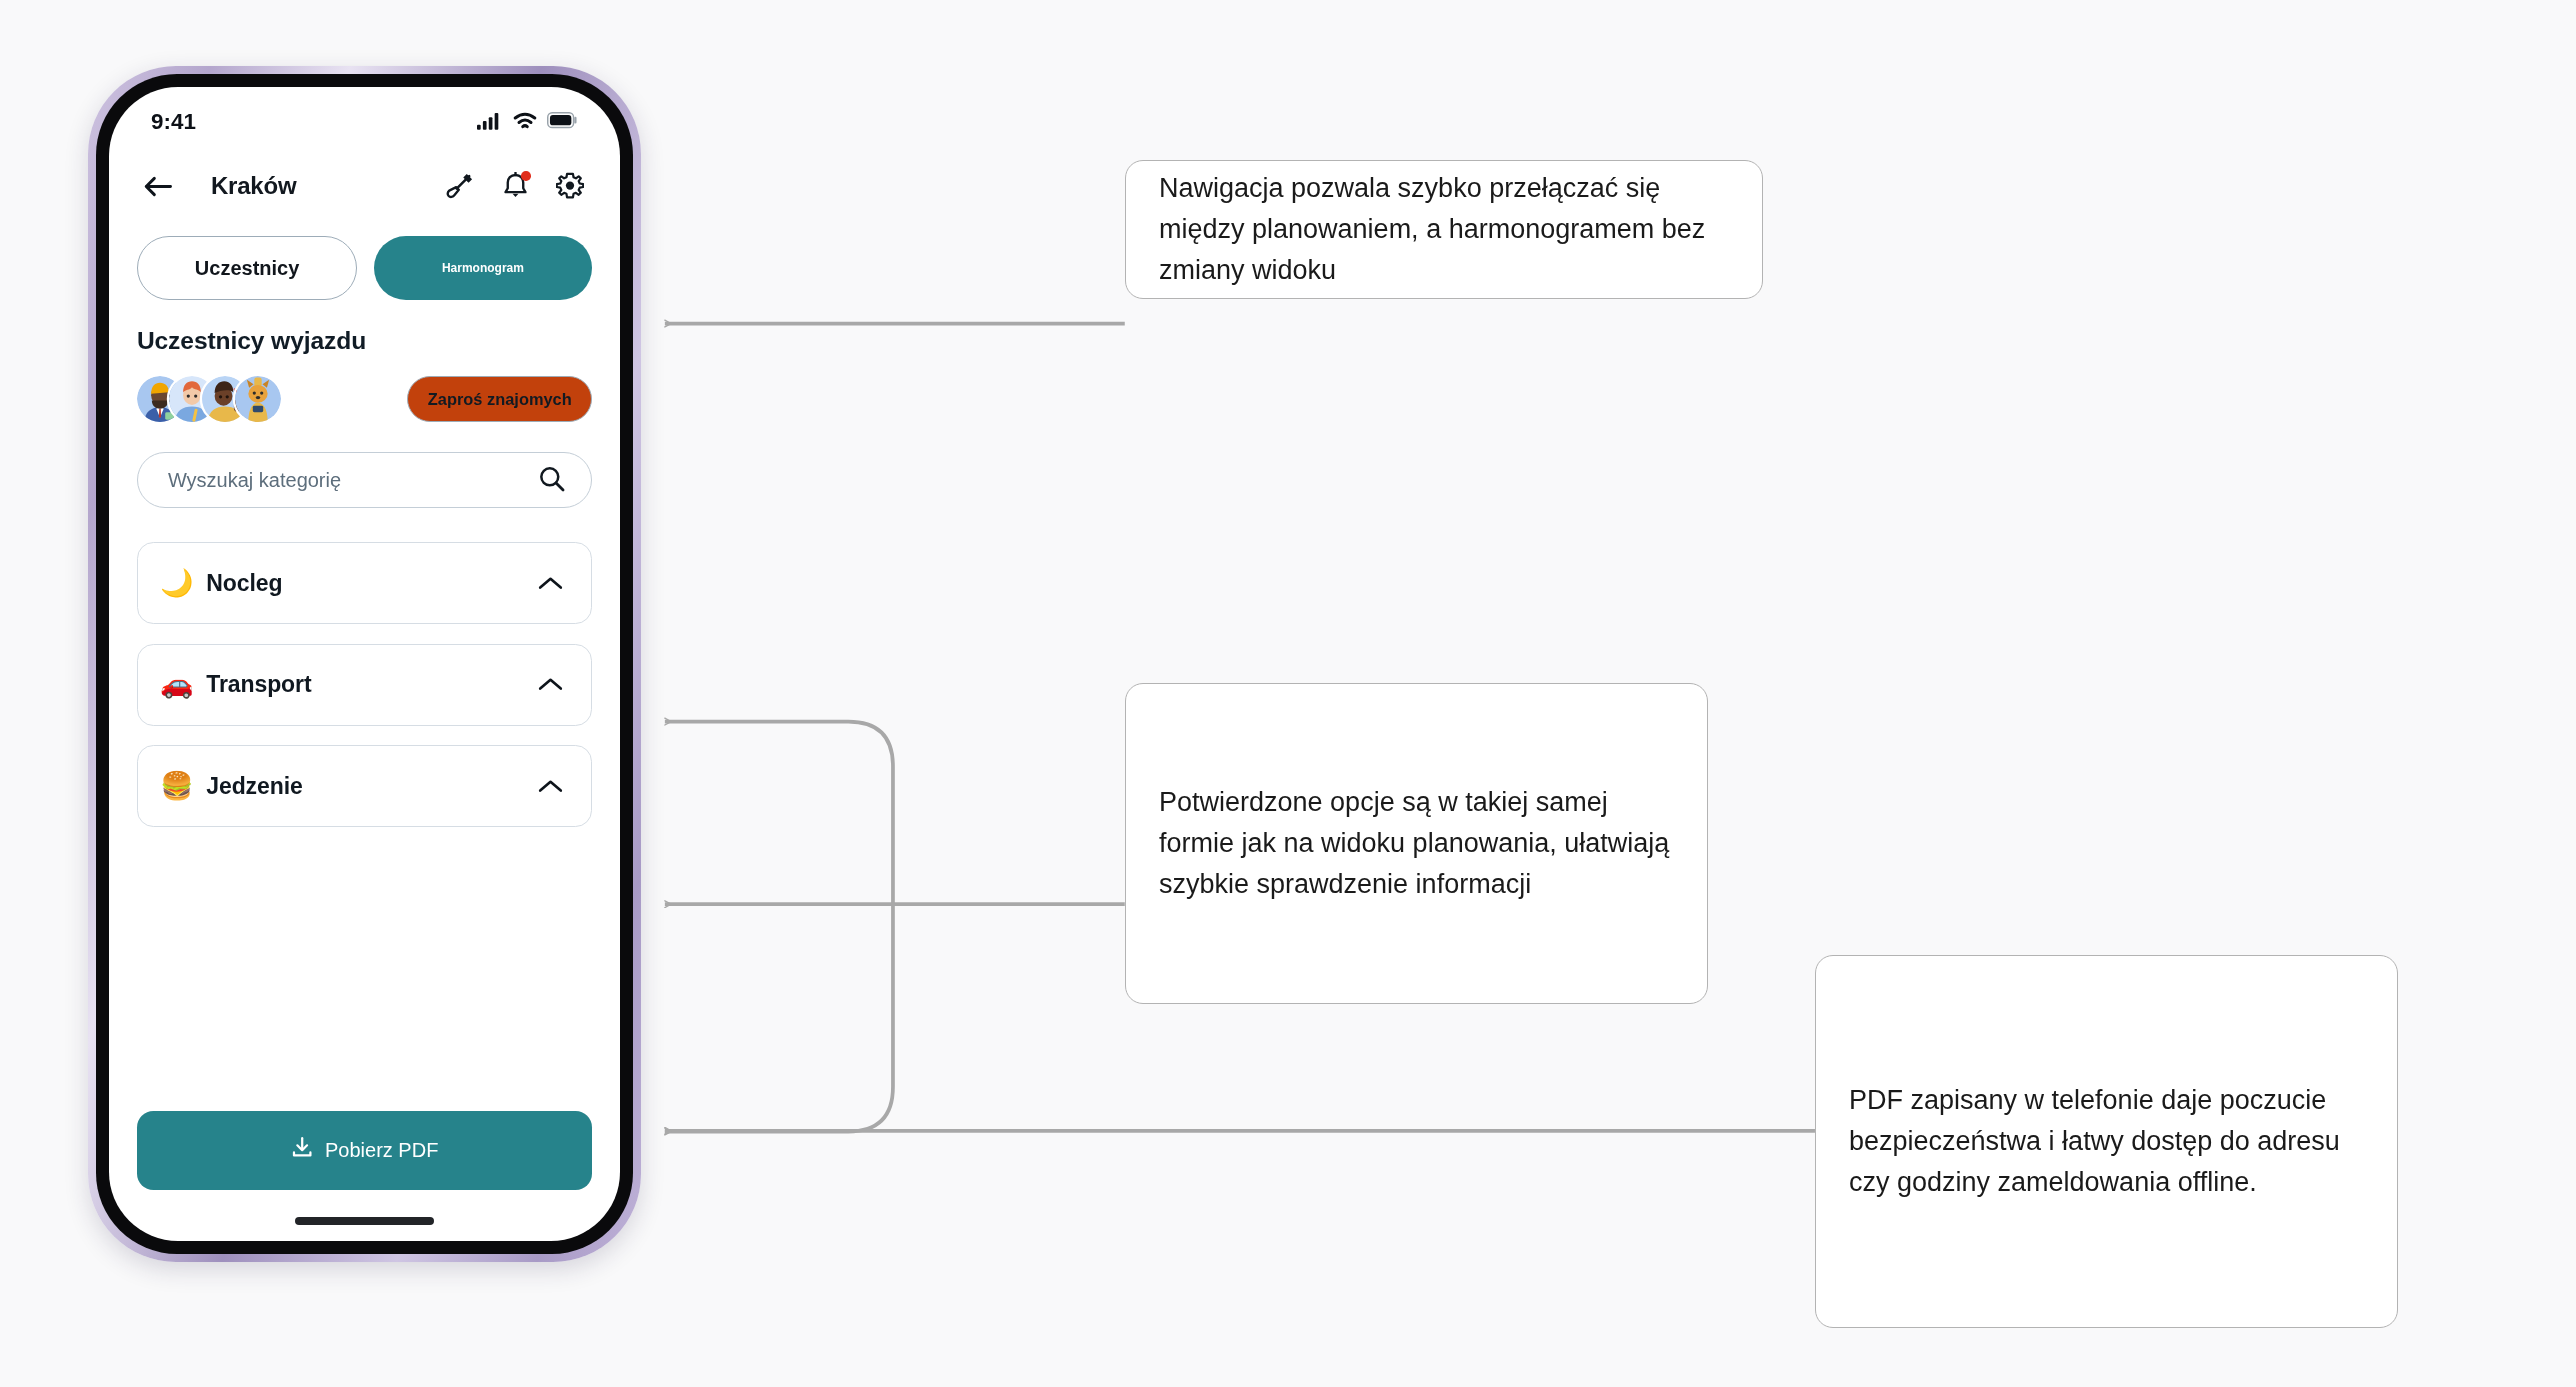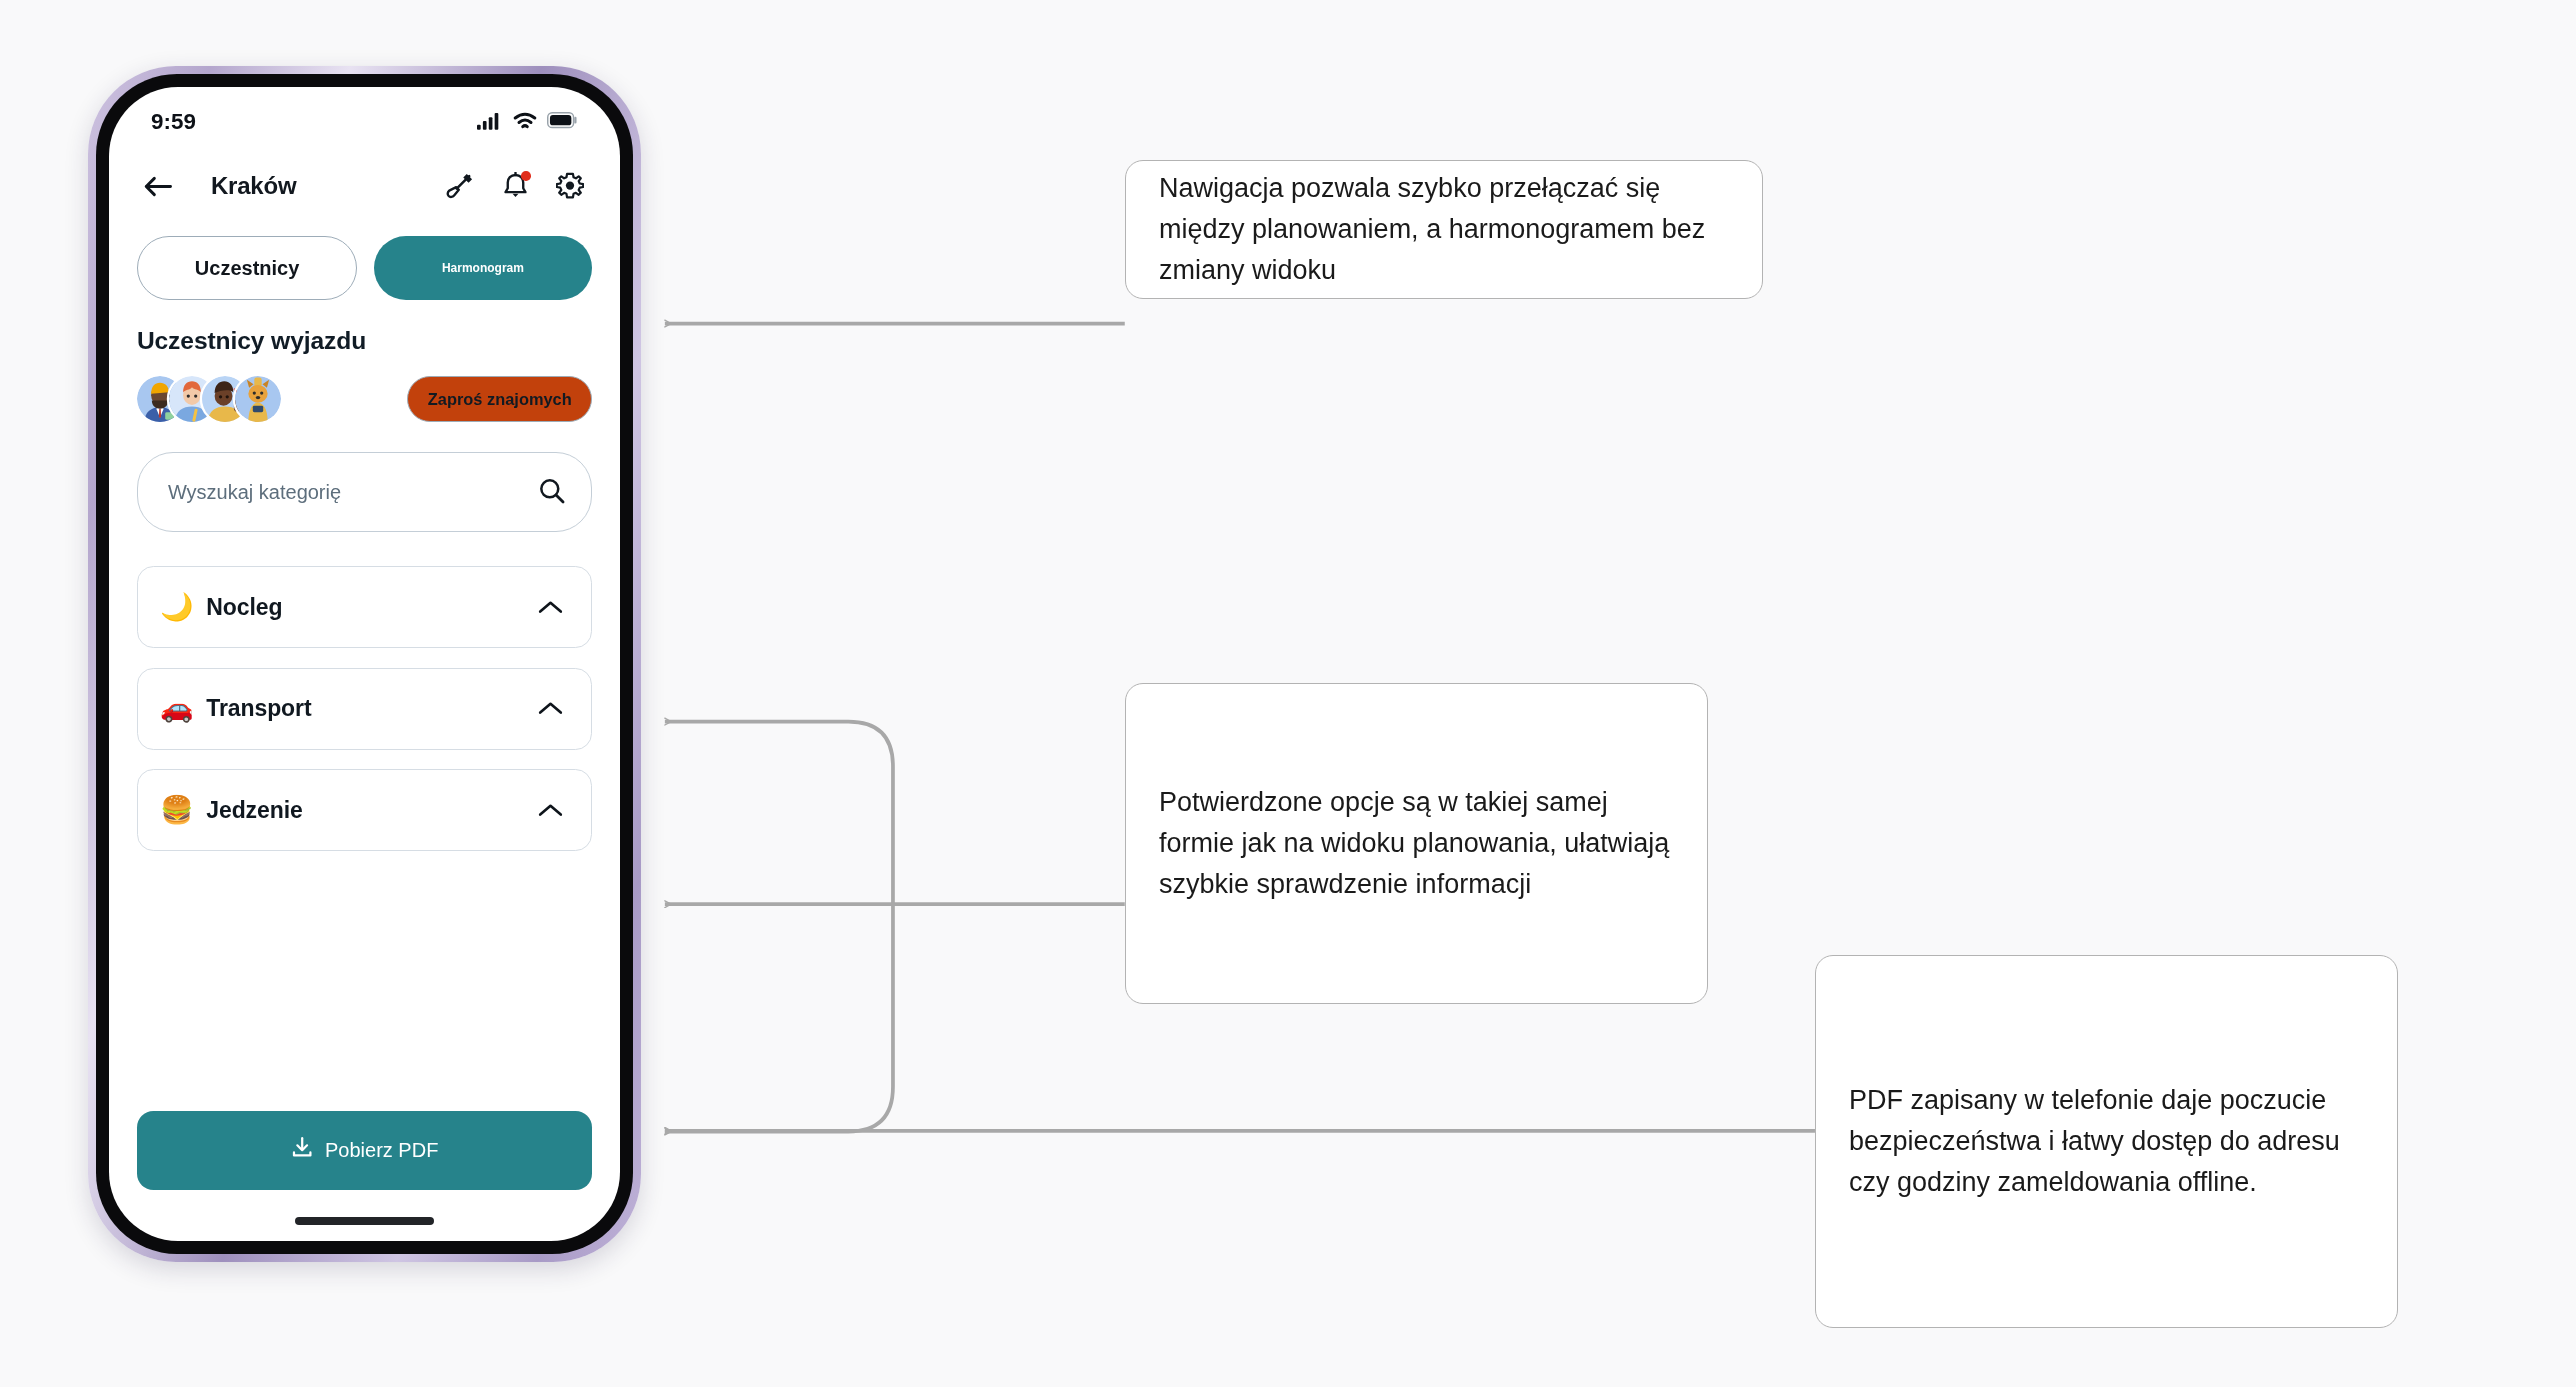--- a/index.html
+++ b/index.html
@@ -208,21 +208,21 @@
     cursor: pointer;
     white-space: nowrap;
     box-sizing: border-box;
   }
 
   
   #search-wrap {
     padding: 30px 28px 0 28px;
   }
   #search-box {
-    height: 80px;
+    height: 56px;
     border-radius: 36px;
     border: 1.5px solid #c4ced7;
     background: #ffffff;
     display: flex;
     align-items: center;
     padding: 0 25px 0 28px;
     box-sizing: border-box;
     cursor: text;
   }
   #search-input {
@@ -356,21 +356,21 @@
     <path d="M 1198 1213 L 1198 1458 Q 1198 1518 1138 1518 L 892 1518" fill="none" stroke="#a8a8a8" stroke-width="5" marker-end="url(#arrowhead)"></path>
 
     <path d="M 2435 1517 L 892 1517" fill="none" stroke="#a8a8a8" stroke-width="5" marker-end="url(#arrowhead)"></path>
   </svg>
 
   <div id="phone-frame">
     <div id="phone-bezel">
       <div id="phone-screen">
 
         <div id="status-bar">
-          <span id="status-time">9:59</span>
+          <span id="status-time">9:41</span>
           <span id="status-icons">
             <span>
               <svg width="25" height="18" viewBox="0 0 34 24">
                 <rect x="0" y="17" width="5" height="7" rx="1.4" fill="#0d1117"></rect>
                 <rect x="8" y="12" width="5" height="12" rx="1.4" fill="#0d1117"></rect>
                 <rect x="16" y="7" width="5" height="17" rx="1.4" fill="#0d1117"></rect>
                 <rect x="24" y="1" width="5" height="23" rx="1.4" fill="#0d1117"></rect>
               </svg>
             </span>
             <span>

